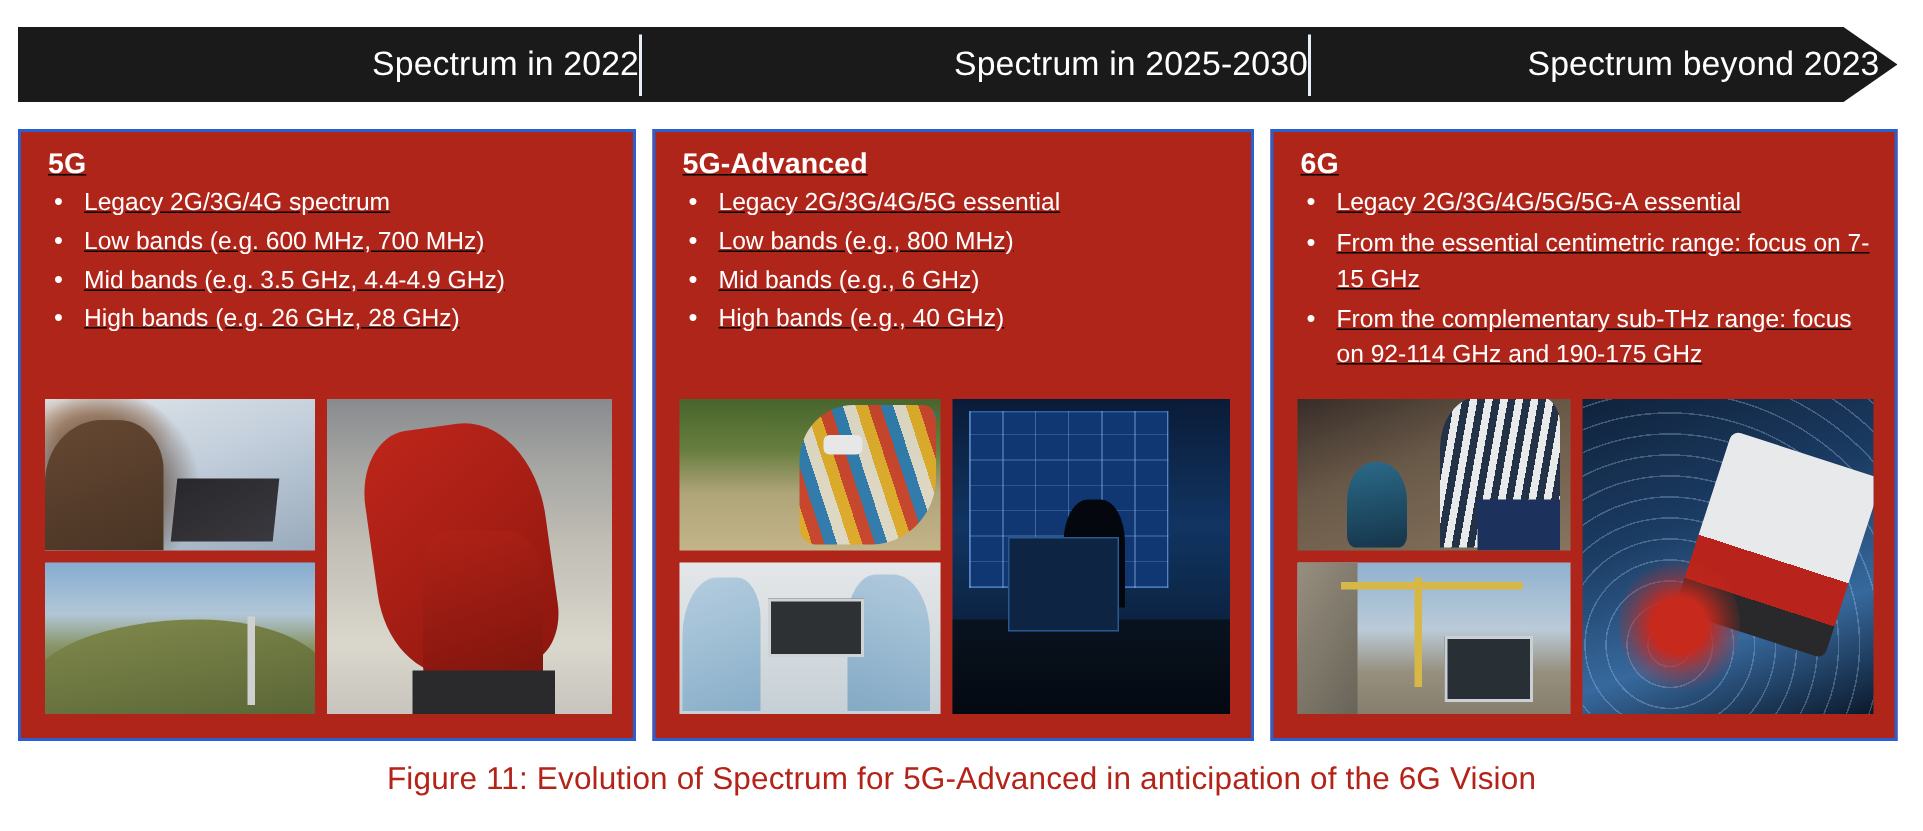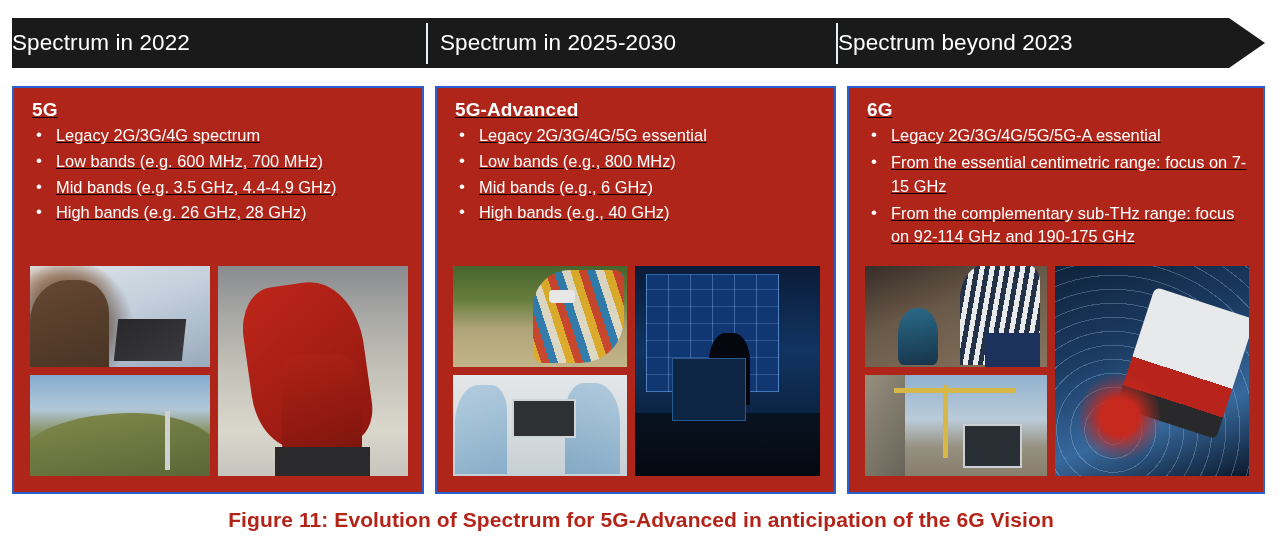--- a/index.html
+++ b/index.html
@@ -38,29 +38,29 @@
   }
   .header-cells {
     position: absolute;
     inset: 0;
     display: flex;
     align-items: stretch;
   }
   .header-cell {
     display: flex;
     align-items: center;
-    justify-content: flex-start;
+    justify-content: flex-end;
     color: #ffffff;
     font-size: 22.5px;
     font-weight: 400;
     letter-spacing: 0.1px;
     white-space: nowrap;
   }
   .header-cell.c1 { width: 414px; }
-  .header-cell.c2 { width: 396px; padding-left: 12px; }
+  .header-cell.c2 { width: 444px; }
   .header-cell.c3 { width: 379px; }
   .header-divider {
     width: 2px;
     margin: 5px 0 4px 0;
     background: #e8eef5;
     flex: 0 0 auto;
   }
 
   
   .panels {
@@ -321,21 +321,21 @@
 
   
   .caption {
     position: absolute;
     left: 0;
     top: 508px;
     width: 1282px;
     text-align: center;
     color: #b42318;
     font-size: 21px;
-    font-weight: 700;
+    font-weight: 400;
     letter-spacing: 0.1px;
   }
 </style>
 </head>
 <body>
 
 <div class="figure">
 
   <div class="header-bar">
     <div class="header-shape"></div>

